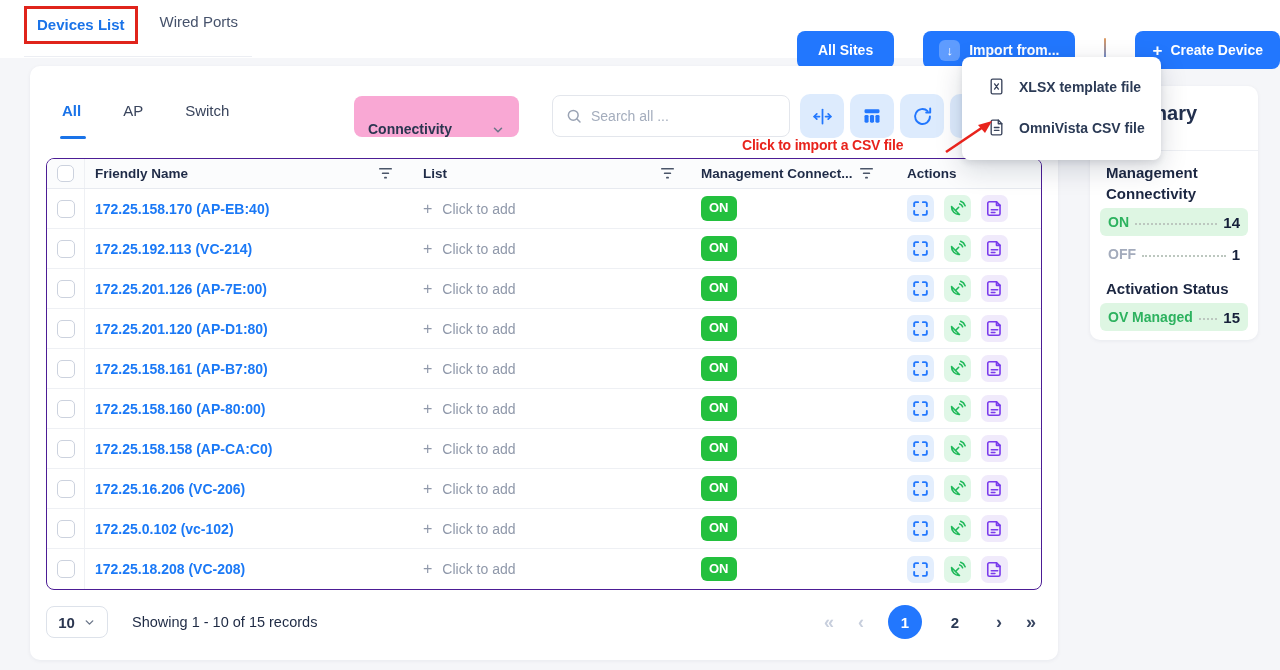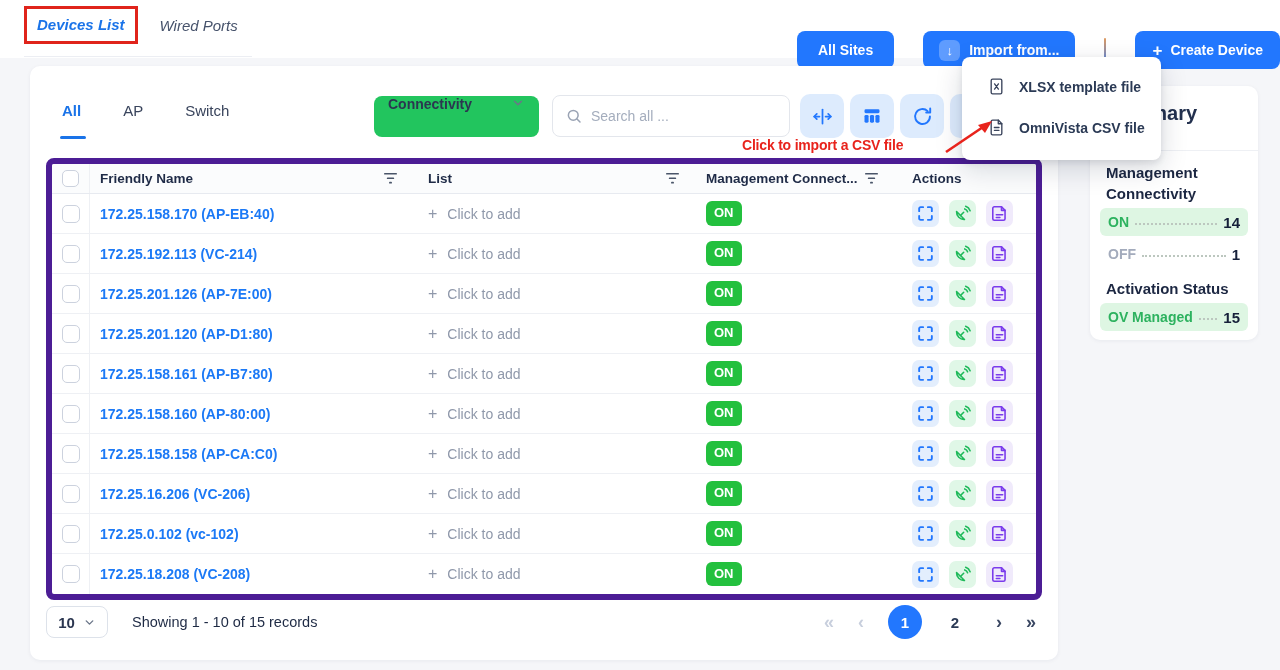--- a/index.html
+++ b/index.html
@@ -2,21 +2,21 @@
 <html><head>
 <meta charset="utf-8">
 <style>
   * { margin:0; padding:0; box-sizing:border-box; }
   html,body { width:1280px; height:670px; overflow:hidden; }
   body { font-family:"Liberation Sans", sans-serif; background:#f5f6f9; }
   #app { position:relative; width:1280px; height:670px; }
 
   
   .top-header { position:absolute; left:0; top:0; width:1280px; height:58px; background:#ffffff; }
-  .page-tabs { position:absolute; left:24px; top:6px; display:flex; align-items:center; border-bottom:1px solid #eceef3; padding-bottom:12px;font-style:italic; }
+  .page-tabs { position:absolute; left:24px; top:6px; display:flex; border-bottom:1px solid #eceef3; padding-bottom:12px; }
   .tab-devices { border:3px solid #e0241b; padding:7px 10px; }
   .tab-devices .lbl { color:#1a73e8; font-size:15px; font-weight:600; }
   .tab-wired { padding:7px 14px 7px 22px; color:#46526b; font-size:15px; font-weight:500; }
 
   .header-actions { position:absolute; right:0; top:11px; display:flex; align-items:center; gap:29px;margin-top:20px; }
   .btn { display:flex; align-items:center; justify-content:center; height:38px; background:#2277fe; color:#fff; font-weight:700; font-size:14px; border:none; border-radius:8px; cursor:pointer; }
   .btn-all-sites { padding:0 21px; }
   .btn-import { padding:0 16px; gap:9px; }
   .dl-chip { width:21px; height:21px; border-radius:6px; background:rgba(255,255,255,.28); display:flex; align-items:center; justify-content:center; font-size:13px; font-weight:700; }
   .hdr-divider { width:2px; height:25px; background:linear-gradient(#e09a5e,#4f86e8); border-radius:1px; }
@@ -24,32 +24,32 @@
   .plus-glyph { font-size:17px; font-weight:700; line-height:1; }
 
   
   .main-card { position:absolute; left:30px; top:66px; width:1028px; height:594px; background:#fff; border-radius:10px; box-shadow:0 1px 4px rgba(25,39,70,.06); }
 
   .type-tabs { position:absolute; left:32px; top:36px; display:flex; gap:42px; }
   .type-tab { font-size:15px; color:#39445c; font-weight:500; cursor:pointer; position:relative; padding-bottom:20px; }
   .type-tab.active { color:#1a73e8; font-weight:600; }
   .type-tab.active::after { content:""; position:absolute; left:-2px; bottom:0; width:26px; height:3px; background:#1a73e8; border-radius:2px; }
 
-  .connectivity-select { position:absolute; left:344px; top:30px; width:165px; height:41px; background:#22c55e; border-radius:8px; display:flex; align-items:flex-start; padding:0 14px; cursor:pointer; }
+  .connectivity-select { position:absolute; left:324px; top:30px; width:165px; height:41px; background:#f9a8d4; border-radius:8px; display:flex; align-items:flex-end; padding:0 14px; cursor:pointer; }
   .connectivity-select .lbl { font-size:14px; color:#2b3650; font-weight:600; flex:1; }
 
   .search-box { position:absolute; left:522px; top:29px; width:238px; height:42px; border:1.5px solid #e3e6ec; border-radius:8px; background:#fff; display:flex; align-items:center; padding:0 12px; gap:8px; }
   .search-box input { border:none; outline:none; flex:1; font-size:14px; font-family:"Liberation Sans",sans-serif; color:#2b3650; background:transparent; }
   .search-box input::placeholder { color:#a4adbd; }
 
   .tool-btns { position:absolute; left:770px; top:28px; display:flex; gap:6px; }
   .tool-btn { width:44px; height:44px; border-radius:10px; background:#ddebfd; display:flex; align-items:center; justify-content:center; cursor:pointer; border:none; }
 
   
-  .table-wrap { position:absolute; left:16px; top:92px; width:996px; border:6px solid #4c1d95; border-radius:8px; overflow:hidden; background:#fff; }
+  .table-wrap { position:absolute; left:16px; top:92px; width:996px; border:1px solid #4c1d95; border-radius:8px; overflow:hidden; background:#fff; }
   .t-header { display:flex; align-items:center; height:30px; background:#fbfcfd; border-bottom:1px solid #e7eaf0; }
   .t-row { display:flex; align-items:center; height:40px; border-bottom:1px solid #eef0f4; }
   .t-row:last-child { border-bottom:none; }
   .col-check { flex:0 0 38px; display:flex; align-items:center; justify-content:center; align-self:stretch; border-right:1px solid #eef0f4; }
   .col-name { flex:0 0 330px; display:flex; align-items:center; padding-left:10px; padding-right:10px; }
   .col-label { flex:0 0 282px; display:flex; align-items:center; padding-left:8px; padding-right:10px; }
   .col-mgmt { flex:0 0 206px; display:flex; align-items:center; padding-left:4px; }
   .col-actions { flex:1; display:flex; align-items:center; padding-left:4px; }
   .hdr-lbl { font-size:13.5px; font-weight:700; color:#1f2b47; }
   .hdr-spacer { flex:1; }

